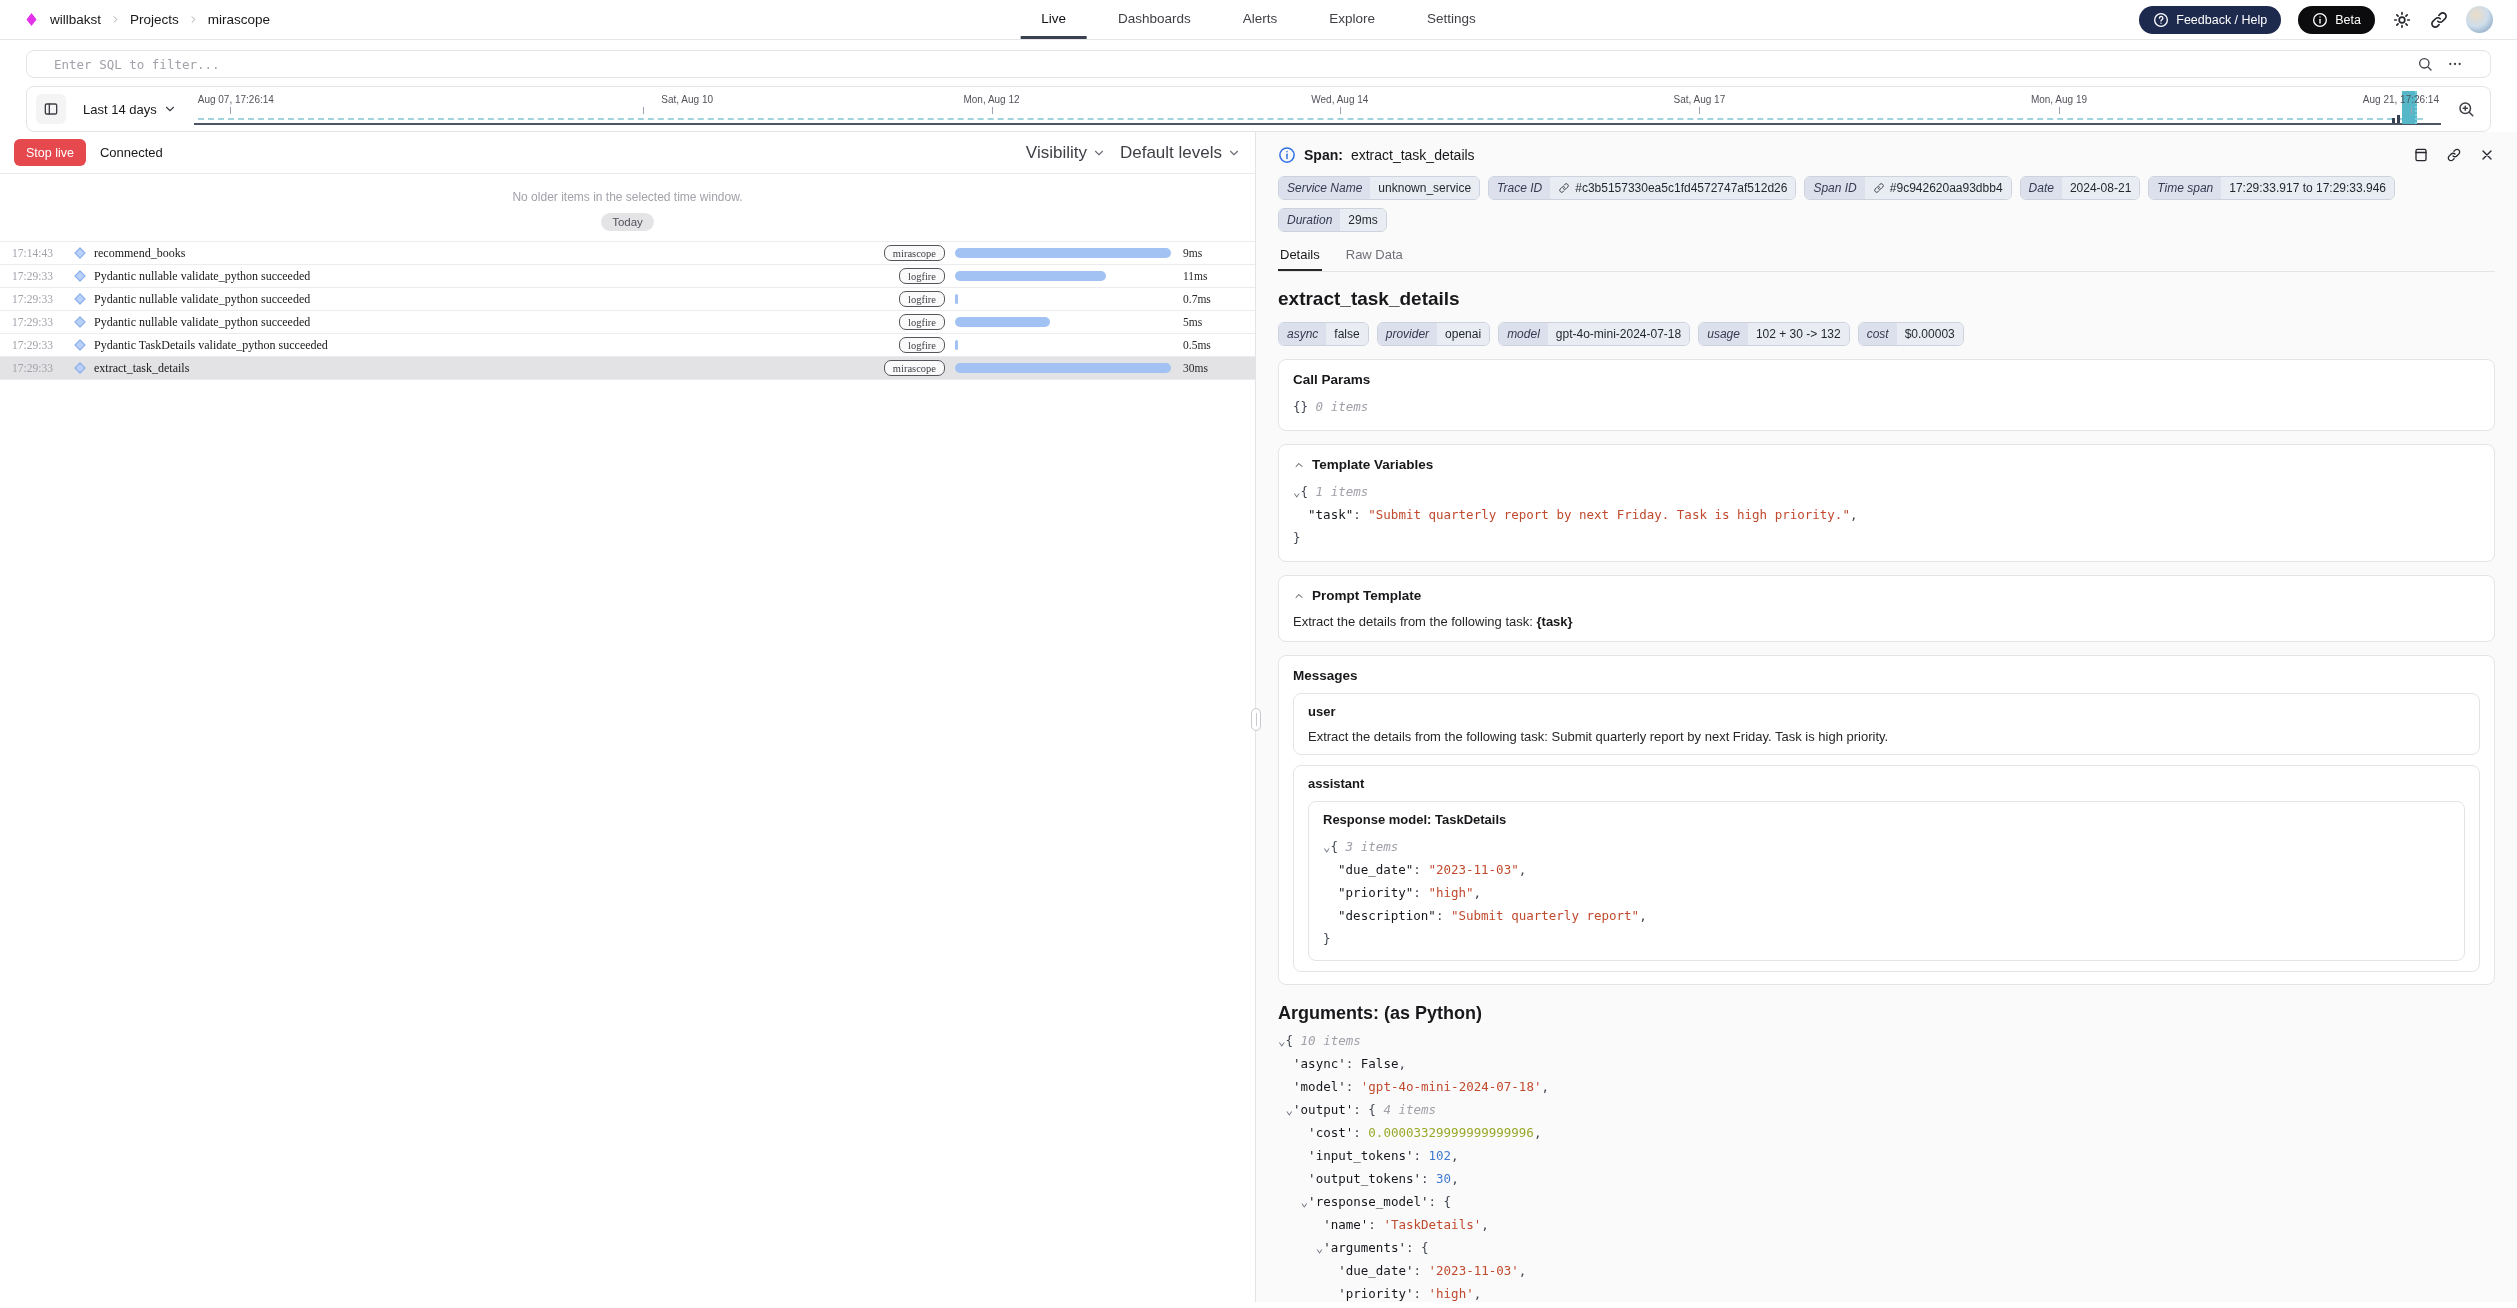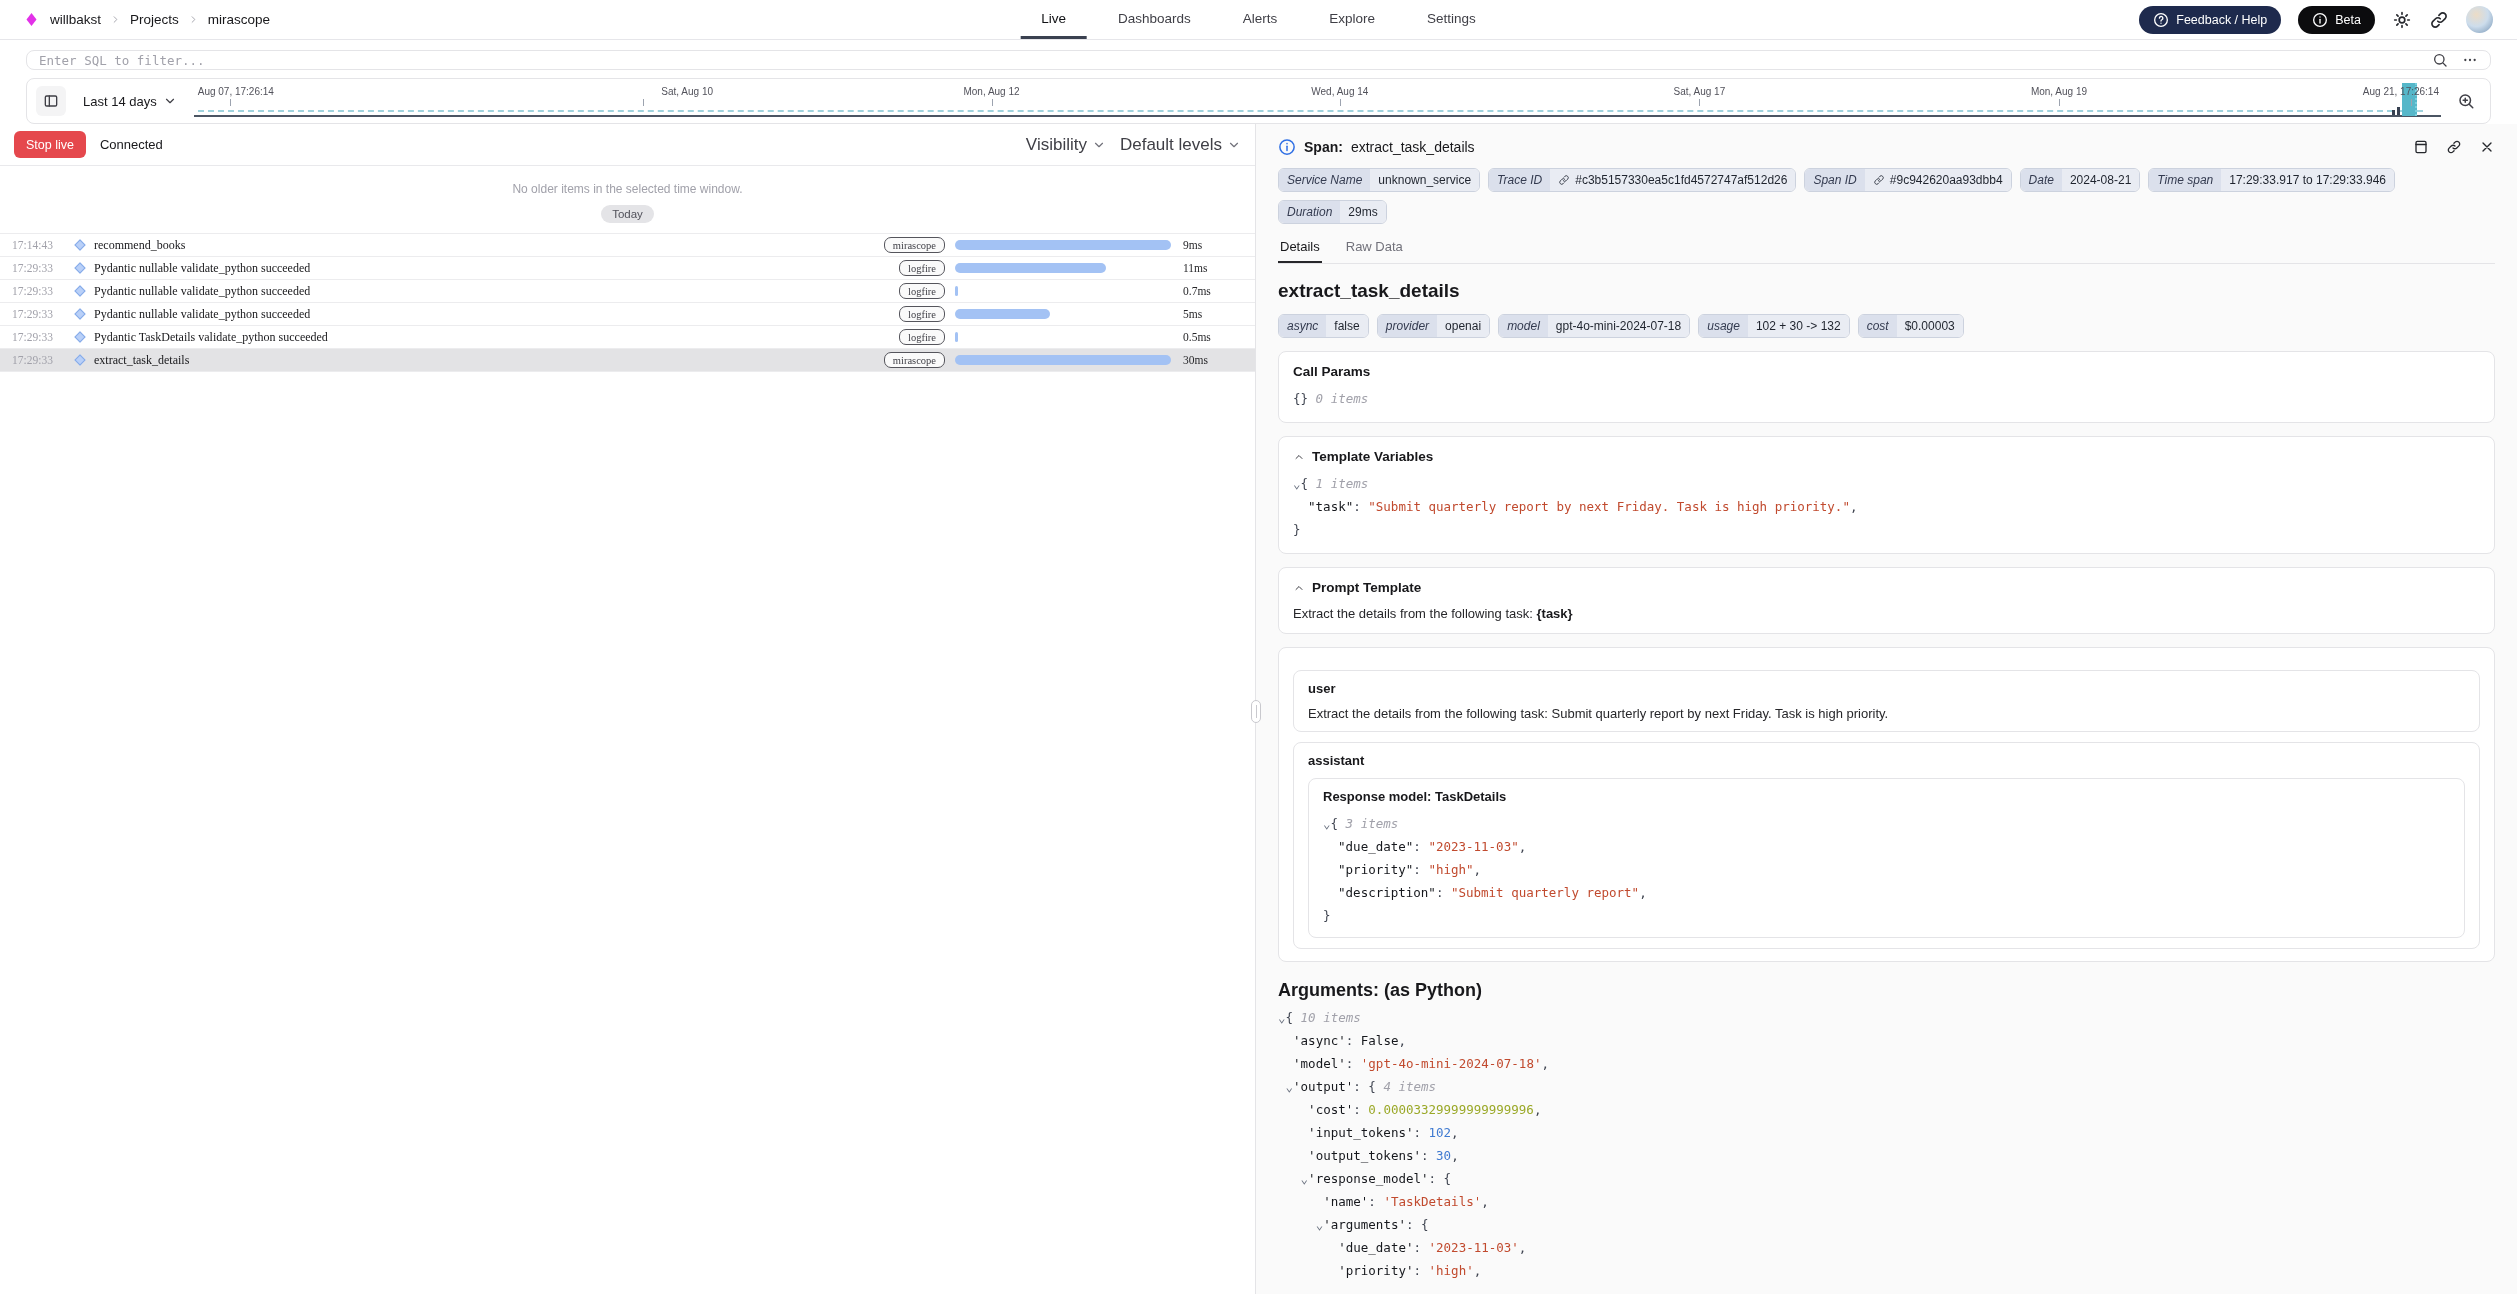--- a/index.html
+++ b/index.html
@@ -27,21 +27,21 @@
   .tab.active{color:#101114;border-bottom-color:#3a4150;font-weight:500}
   .nav-right{margin-left:auto;display:flex;align-items:center;gap:17px}
   .pillbtn{display:flex;align-items:center;gap:7px;height:28px;padding:0 14px;border-radius:999px;border:none;color:#fff;font-size:12.5px;cursor:pointer}
   .navy{background:#1e2a4d}
   .black{background:#0c0c0e}
   .iconbtn{background:none;border:none;padding:0;color:#26282d;cursor:pointer;display:flex;align-items:center}
   .avatar{width:27px;height:27px;border-radius:50%;cursor:pointer;
     background:radial-gradient(circle at 38% 32%,#ecdcc6,#cdddec 48%,#7e9cba 95%)}
 
   
-  .sqlbar{margin:10px 26px 0;height:20px;border:1px solid #e4e4e7;border-radius:8px;display:flex;align-items:center;padding:0 12px;gap:14px;background:#fff}
+  .sqlbar{margin:10px 26px 0;height:28px;border:1px solid #e4e4e7;border-radius:8px;display:flex;align-items:center;padding:0 27px;gap:14px;background:#fff}
   .sqlbar input{flex:1;border:none;outline:none;font-family:"DejaVu Sans Mono",monospace;font-size:12.5px;color:#18181b;background:transparent}
   .sqlbar input::placeholder{color:#a1a1aa}
   .sqlbar .iconbtn{color:#3f3f46}
 
   
   .timebar{margin:8px 26px 0;height:46px;border:1px solid #e4e4e7;border-radius:8px;display:flex;align-items:center;padding:0 9px;gap:10px;background:#fff}
   .tgl{width:30px;height:30px;border-radius:6px;background:#f4f4f5;border:none;display:flex;align-items:center;justify-content:center;color:#3f3f46;cursor:pointer}
   .range{display:flex;align-items:center;gap:6px;font-size:13px;color:#18181b;padding:0 7px;cursor:pointer}
   .range [data-icon]{color:#3f3f46}
   .tl{flex:1;position:relative;height:100%;cursor:crosshair}
@@ -528,20 +528,21 @@
               <svg viewBox="0 0 24 24">
                 <path d="M6 15l6-6 6 6"></path>
               </svg>
             </i>
           <span>Prompt Template</span>
         </div>
         <div class="prompt-line"><span>Extract the details from the following task: </span><b>{task}</b></div>
       </div>
 
       <div class="card">
+        <div class="card-h">Messages</div>
         <div class="subcard">
           <div class="role">user</div>
           <div class="msg-text">Extract the details from the following task: Submit quarterly report by next Friday. Task is high priority.</div>
         </div>
         <div class="subcard">
           <div class="role">assistant</div>
           <div class="subcard">
             <div class="resp-h">Response model: TaskDetails</div>
             <div class="code" id="code-response-model">
                 <div class="cl"><span class="t-caret">⌄</span><span class="t-pn">{ </span><span class="t-meta">3 items</span></div>

